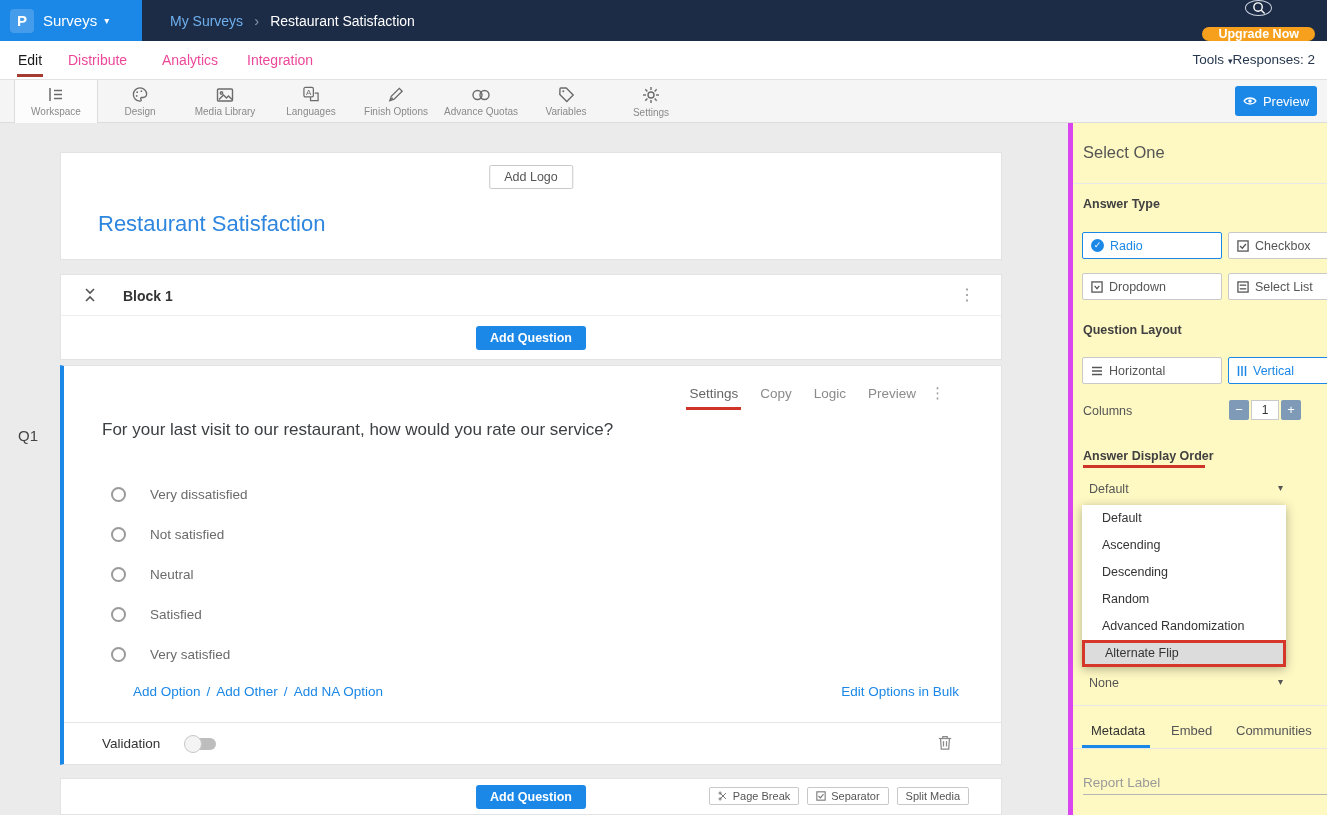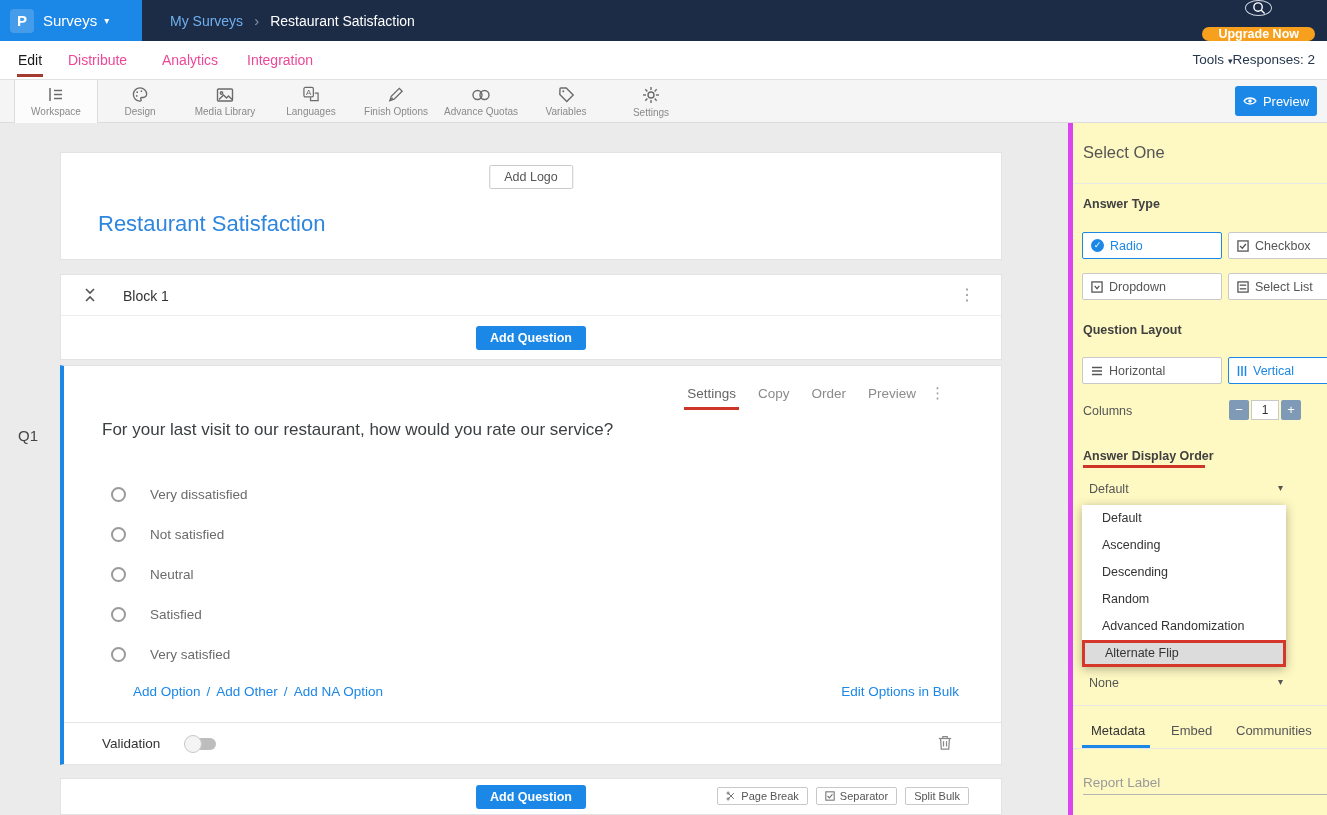--- a/index.html
+++ b/index.html
@@ -42,21 +42,21 @@
 
   
   .content { position:absolute; left:0; top:123px; width:1012px; height:692px; background:#ebebeb; }
   .card { position:absolute; background:#fff; border:1px solid #e3e3e3; }
   .header-card { left:60px; top:29px; width:942px; height:108px; }
   .add-logo-btn { position:absolute; left:50%; transform:translateX(-50%); top:12px; background:#fff; border:1px solid #c9c9c9; border-radius:2px; padding:4px 14px; font-size:12.5px; color:#555; cursor:pointer; }
   .survey-title { position:absolute; left:37px; top:58px; font-size:22px; color:#2e86de; }
   .block-card { left:60px; top:151px; width:942px; height:86px; }
   .block-head { height:41px; border-bottom:1px solid #eee; position:relative; }
   .collapse-ic { position:absolute; left:22px; top:12px; color:#555; cursor:pointer; }
-  .block-name { position:absolute; left:62px; top:13px; font-size:14px; color:#333; }
+  .block-name { position:absolute; left:62px; top:13px; font-size:14px; color:#333;font-weight:bold; }
   .block-dots { position:absolute; right:26px; top:10px; font-size:16px; color:#999; cursor:pointer; }
   .block-addq { height:44px; display:flex; align-items:center; justify-content:center; }
   .addq-btn { background:#1b87e6; color:#fff; border:none; border-radius:3px; font-size:12.5px; font-weight:bold; padding:5px 14px; cursor:pointer; }
   .q-label { position:absolute; left:18px; top:304px; font-size:15px; color:#444; }
   .question-card { left:60px; top:242px; width:942px; height:400px; border-left:4px solid #1b87e6; }
   .q-tabs { position:absolute; right:85px; top:20px; display:flex; gap:22px; font-size:13.5px; color:#8b8b8b; }
   .q-tab { cursor:pointer; position:relative; }
   .q-tab.annot { color:#666; }
   .q-tab.annot::after { content:""; position:absolute; left:-3px; right:-3px; bottom:-9px; height:3px; background:#cf3428; }
   .q-dots { position:absolute; right:56px; top:18px; font-size:15px; color:#999; cursor:pointer; }
@@ -262,21 +262,21 @@
         <button class="addq-btn">Add Question</button>
       </div>
     </div>
 
     <div class="q-label">Q1</div>
 
     <div class="card question-card">
       <div class="q-tabs">
         <span class="q-tab annot">Settings</span>
         <span class="q-tab">Copy</span>
-        <span class="q-tab">Order</span>
+        <span class="q-tab">Logic</span>
         <span class="q-tab">Preview</span>
       </div>
       <span class="q-dots" style="right:56px; position:absolute; top:18px;">⋮</span>
       <div class="q-text">For your last visit to our restaurant, how would you rate our service?</div>
       <div class="opt-list">
         <div class="opt-row">
           <span class="radio-circle"></span>
           <span class="opt-text">Very dissatisfied</span>
         </div>
         <div class="opt-row">
@@ -335,21 +335,21 @@
           <span>Page Break</span>
         </span>
         <span class="mini-btn">
           <svg width="10" height="10" viewBox="0 0 12 12" fill="none" stroke-width="1.3">
               <rect x="1" y="1" width="10" height="10"></rect>
               <path d="M3 6l2.3 2.3L9 3.8"></path>
             </svg>
           <span>Separator</span>
         </span>
         <span class="mini-btn">
-          <span>Split Bulk</span>
+          <span>Split Media</span>
         </span>
       </div>
     </div>
   </div>
 
   <div class="panel">
     <div class="panel-title">Select One</div>
     <span class="panel-close">✕</span>
     <div class="p-div1"></div>
 

